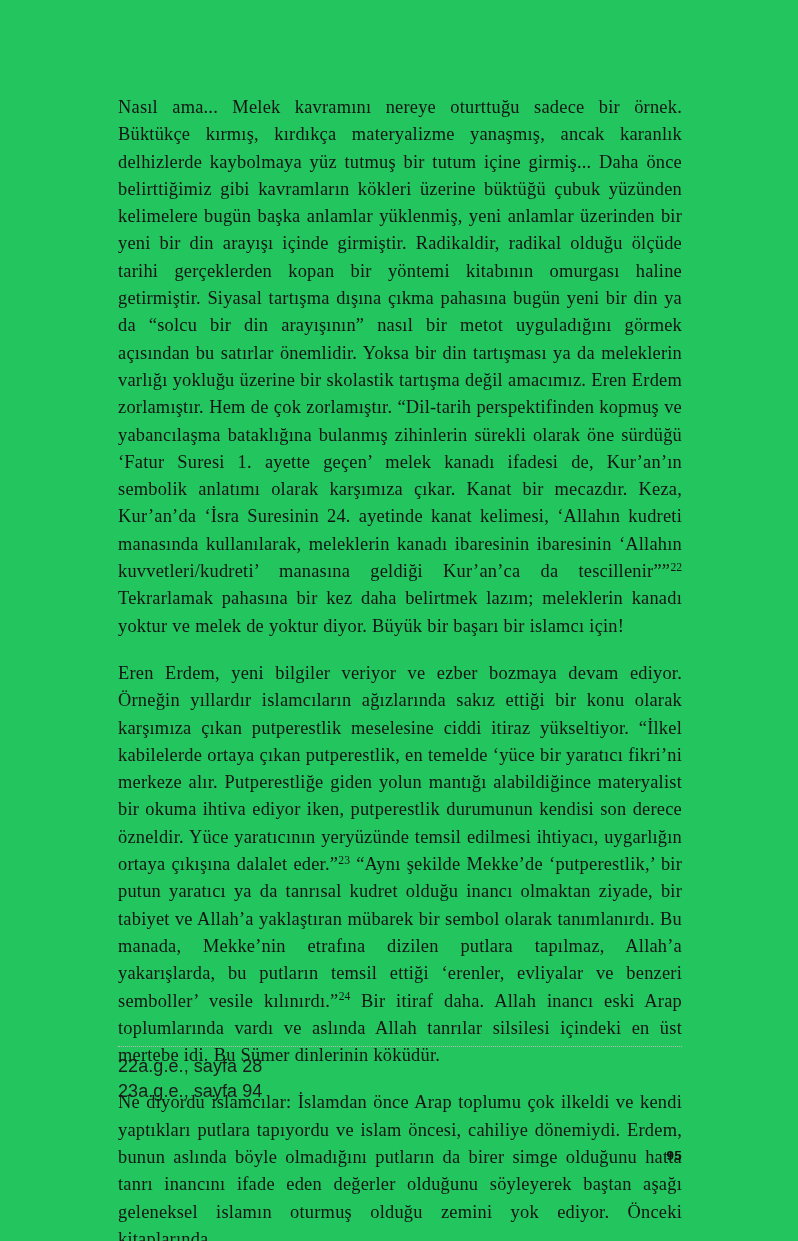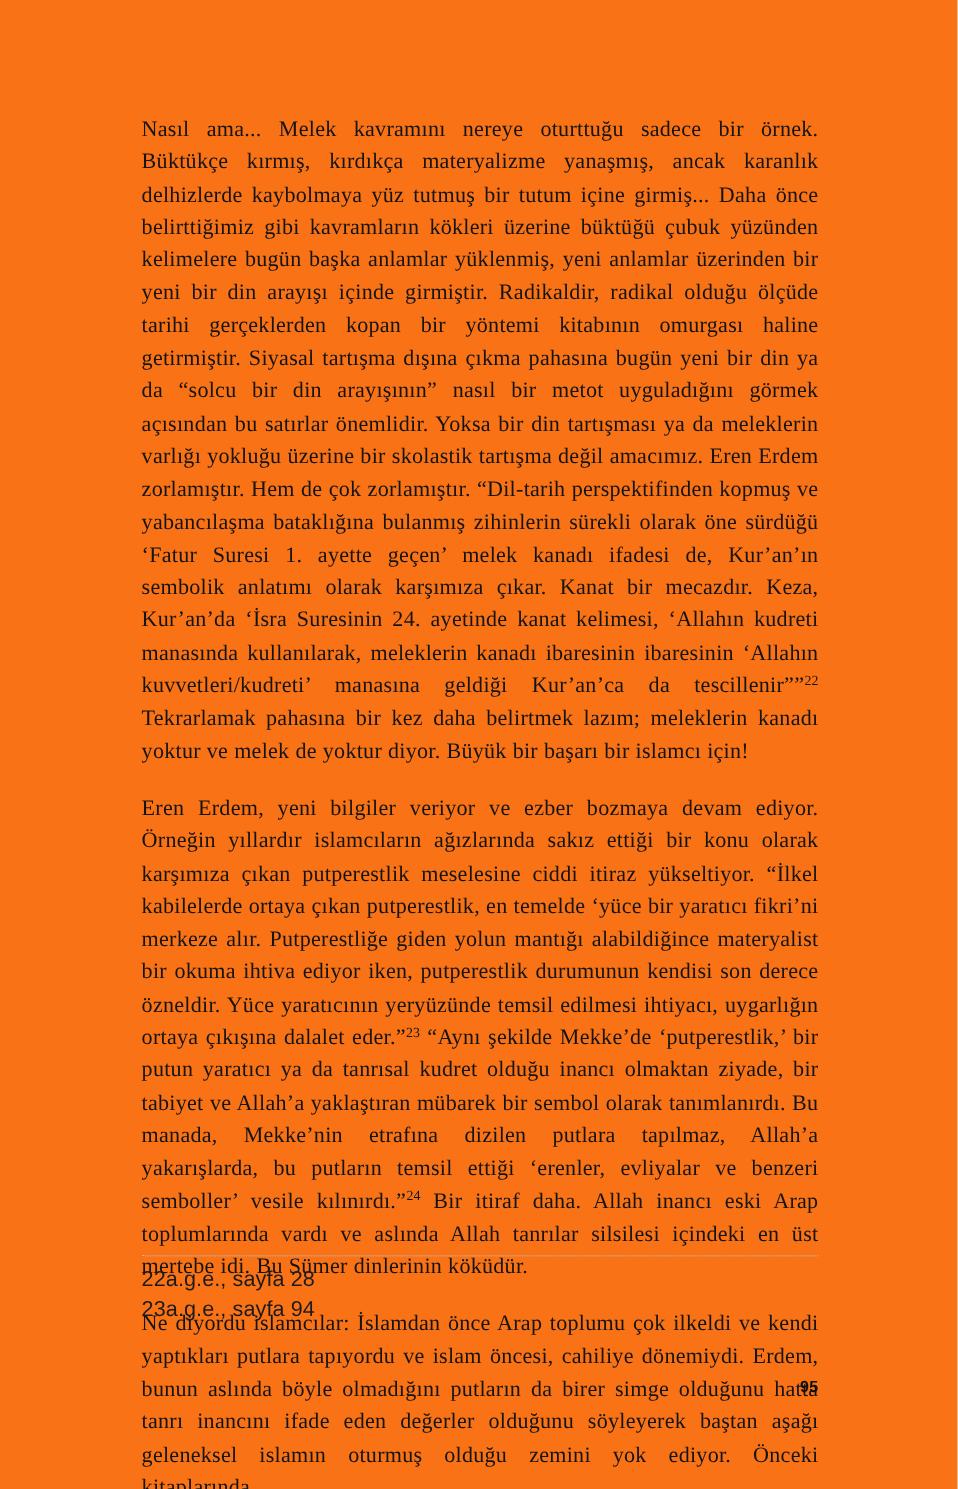--- a/index.html
+++ b/index.html
@@ -14,21 +14,21 @@
     font-family: "Liberation Serif", serif;
     color: #141414;
     overflow: hidden;
   }
   .page {
     position: absolute;
     left: 0;
     top: 0;
     width: 798px;
     height: 1241px;
-    background: #f97316;
+    background: #22c55e;
   }
   .content {
     position: absolute;
     left: 118px;
     top: 94px;
     width: 564px;
   }
   p.body-par {
     margin: 0 0 20px 0;
     font-family: "Liberation Serif", serif;

